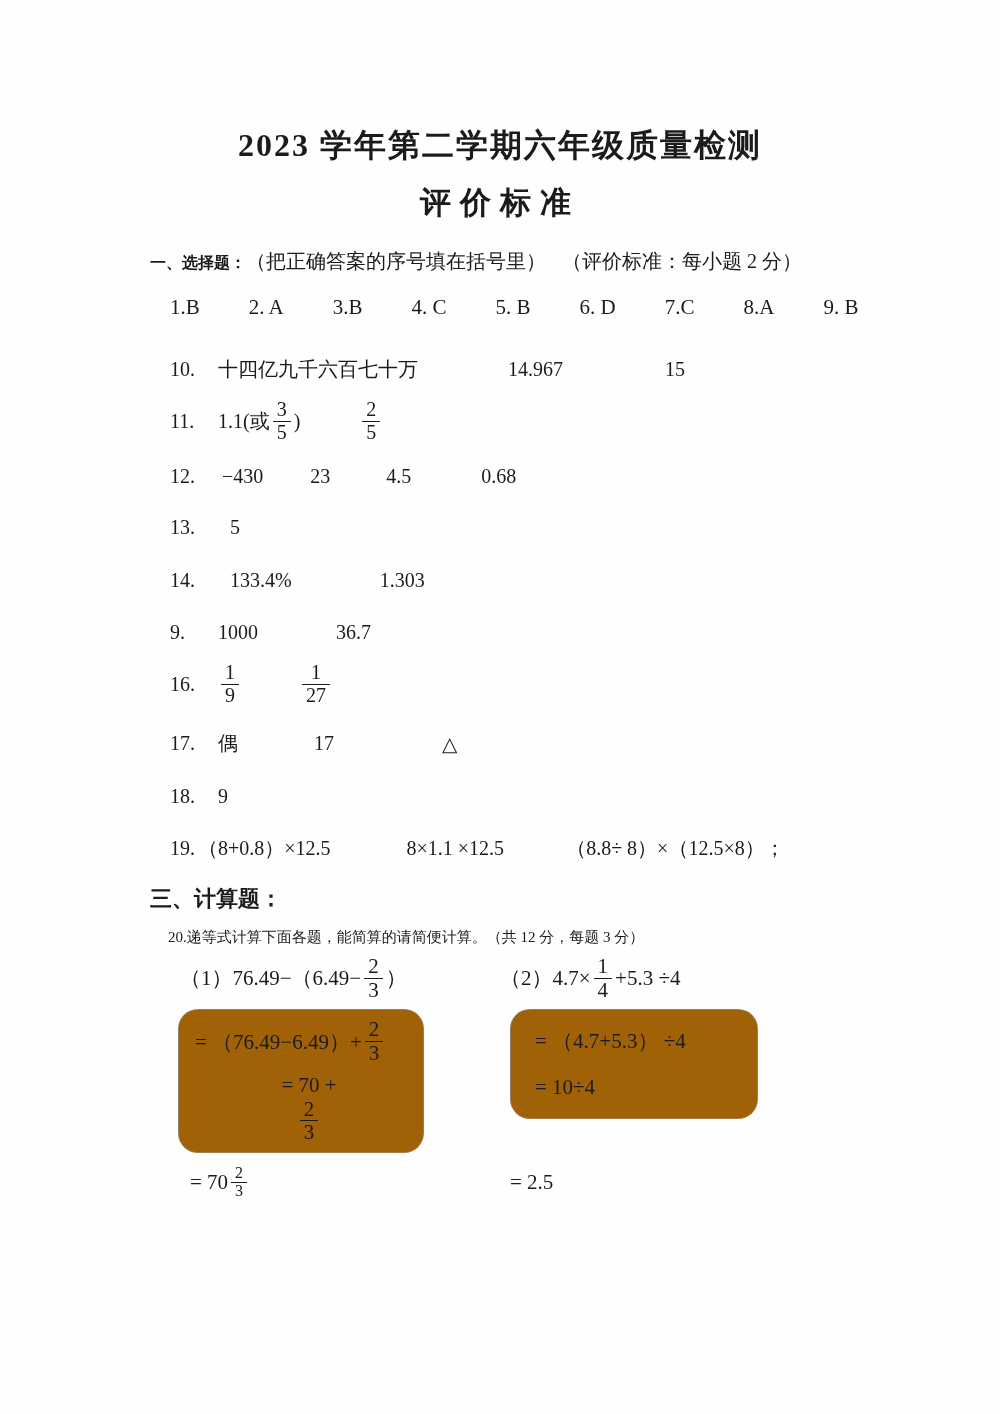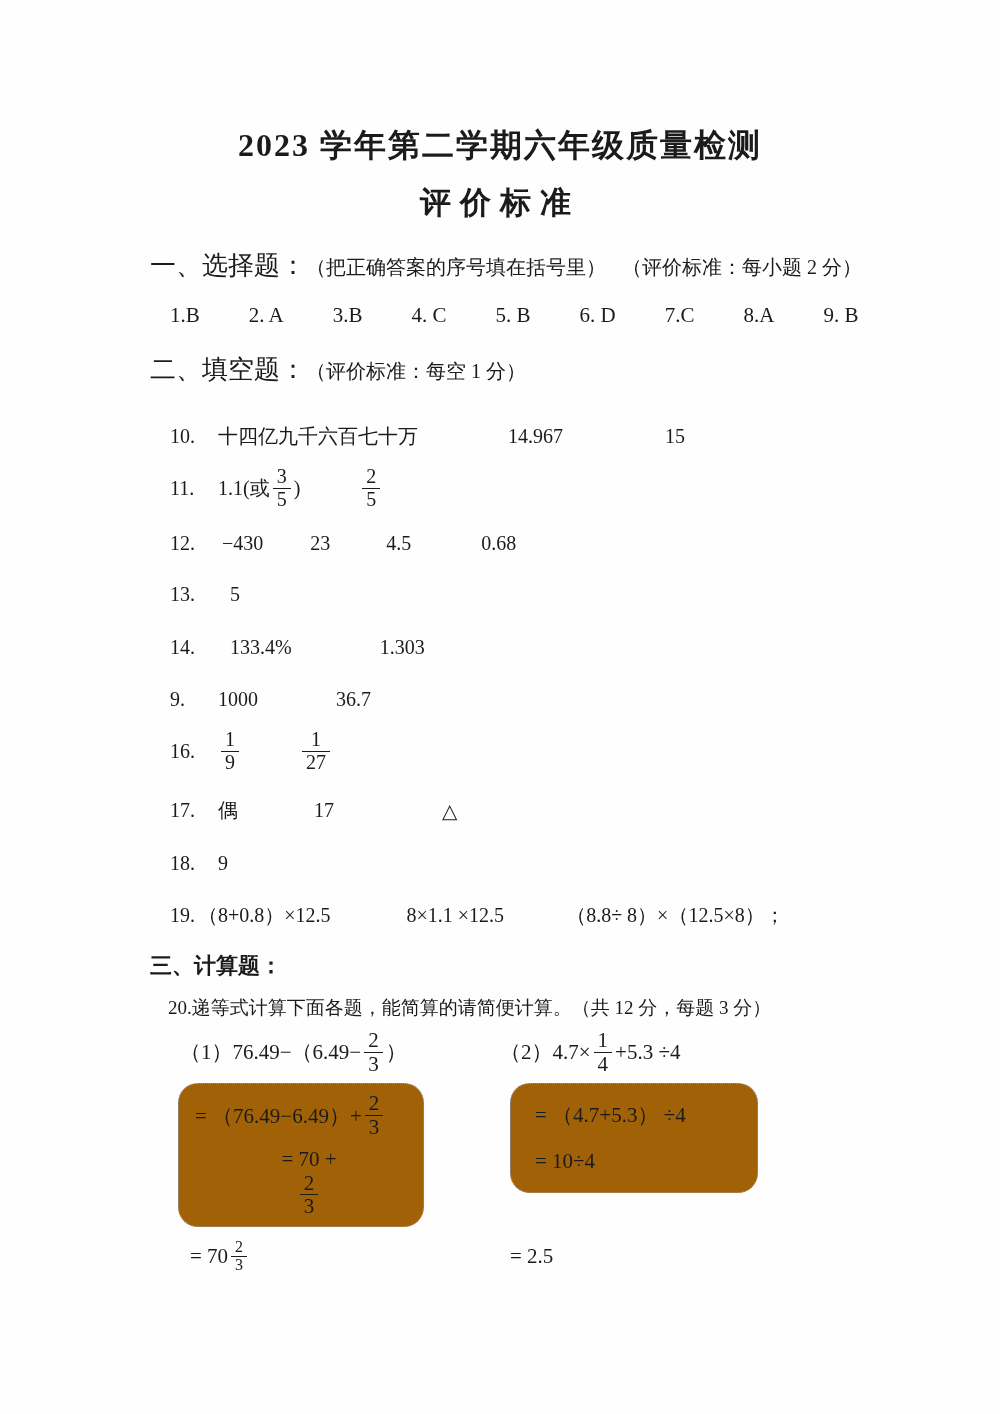--- a/index.html
+++ b/index.html
@@ -10,37 +10,37 @@
   }
   .title{
     margin:0;padding-top:124px;text-align:center;
     font-size:32px;font-weight:700;letter-spacing:2px;
   }
   .subtitle{
     margin:14px 0 0 0;text-align:center;
     font-size:31px;font-weight:700;letter-spacing:9px;
   }
   .sec-head{margin:24px 0 0 150px;font-size:20px;}
-  .sec-head .bold{font-weight:400;font-size:26px;}
+  .sec-head .bold{font-weight:700;font-size:16px;}
   .sec-head .note{font-size:20px;}
   .sec-head .crit-label{font-weight:400;margin-left:16px;}
   .answers{display:flex;margin:20px 0 0 170px;font-size:21px;}
   .answers span{margin-right:49px;white-space:nowrap;}
   .items{margin-left:170px;font-size:20px;}
   .item{display:flex;align-items:center;min-height:27px;}
   .qno{display:inline-block;width:48px;flex:0 0 auto;}
   .cell{white-space:nowrap;}
   .group{display:inline-flex;align-items:center;white-space:nowrap;}
   .frac{display:inline-flex;flex-direction:column;text-align:center;
         vertical-align:middle;line-height:1.08;margin:0 3px;}
   .fnum{display:block;padding:0 4px;border-bottom:1.7px solid #1b1b1b;}
   .fden{display:block;padding:0 4px;}
   .frac.small{font-size:16px;line-height:1.05;}
   .sec3-head{margin:22px 0 0 150px;font-size:22px;font-weight:700;}
-  .q20-stem{margin:14px 16px 0 168px;font-size:19px;}
+  .q20-stem{margin:14px 16px 0 168px;font-size:15px;}
   .problems{display:flex;margin-top:8px;font-size:21px;align-items:center;}
   .prob-left{margin-left:180px;width:320px;flex:0 0 auto;}
   .prob-right{flex:0 0 auto;}
   .solutions{display:flex;margin-top:8px;font-size:21px;align-items:flex-start;}
   .box{border:1.5px dotted #9a9a9a;border-radius:20px;background:#a16207;}
   .box1{margin-left:178px;width:228px;padding:8px 0 8px 16px;flex:0 0 auto;}
   .box2{margin-left:86px;width:222px;padding:14px 0 14px 24px;flex:0 0 auto;}
   .box .line{display:flex;align-items:center;min-height:40px;}
   .box2 .line{min-height:34px;}
   .box2 .line + .line{margin-top:12px;}
@@ -65,23 +65,20 @@
     <span>2. A</span>
     <span>3.B</span>
     <span>4. C</span>
     <span>5. B</span>
     <span>6. D</span>
     <span>7.C</span>
     <span>8.A</span>
     <span>9. B</span>
   </div>
 
-  <div class="sec-head">
-    <span class="bold">二、填空题：</span><span class="crit-label" style="margin-left:0;">（评价标准：</span><span class="note">每空 1 分）</span>
-  </div>
 
   <div class="items">
 
     <div class="item" style="margin-top:36px;">
       <span class="qno">10.</span>
       <span class="cell">十四亿九千六百七十万</span>
       <span class="cell" style="margin-left:90px;">14.967</span>
       <span class="cell" style="margin-left:102px;">15</span>
     </div>
 

